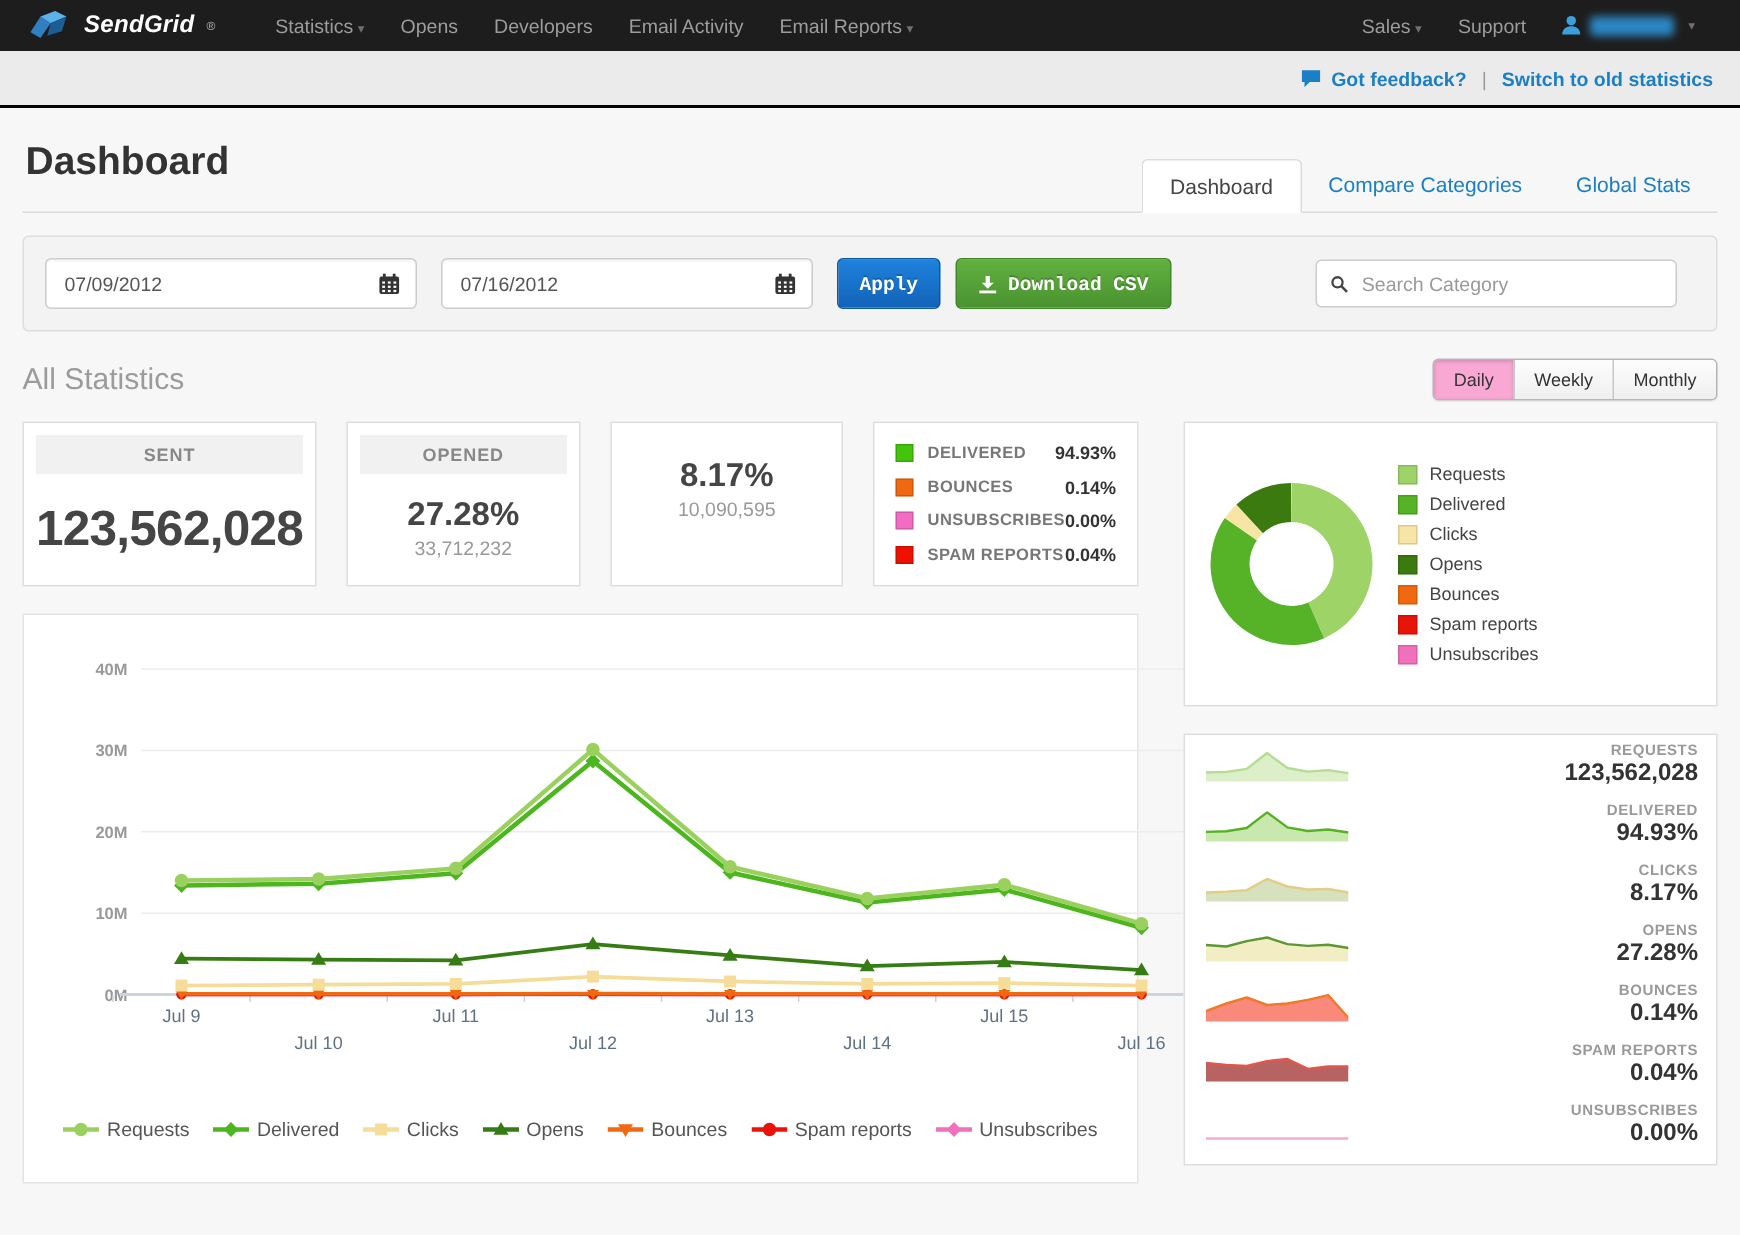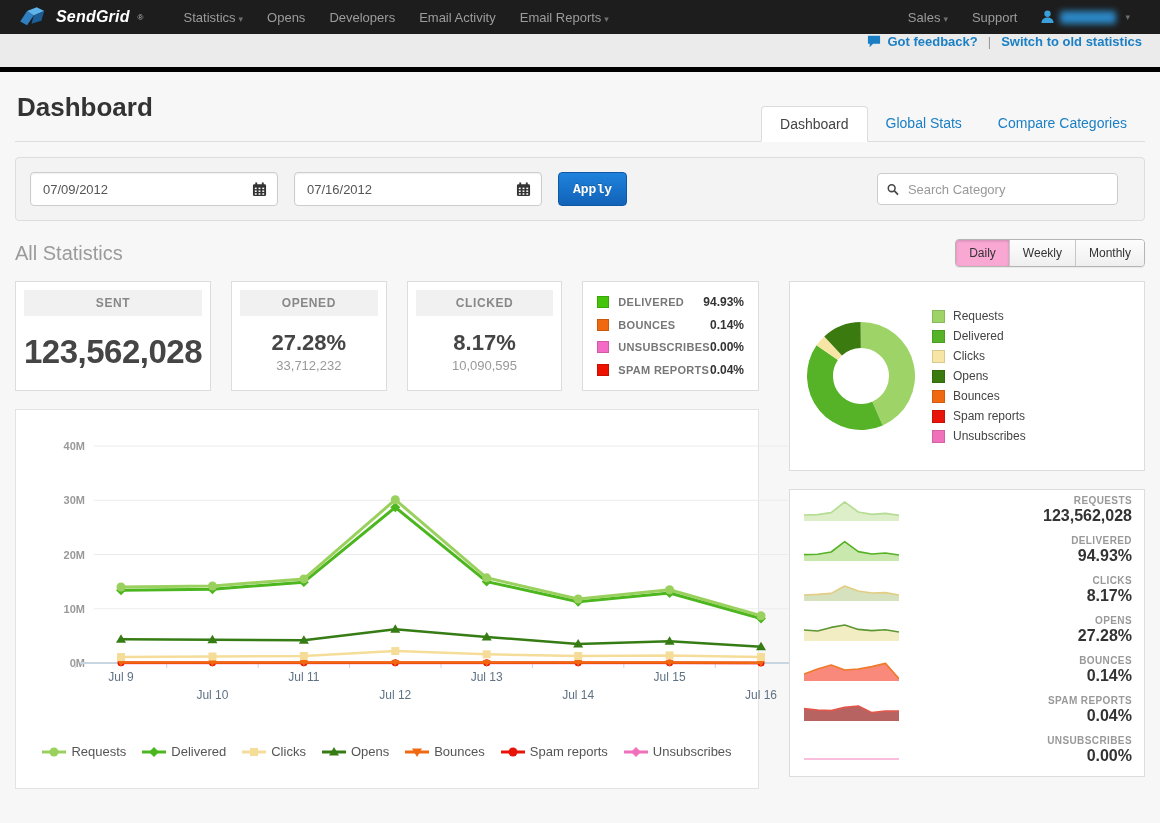--- a/index.html
+++ b/index.html
@@ -13,21 +13,21 @@
   .topnav { height:34px; background:#1d1d1d; display:flex; align-items:center; padding:0 18px; }
   .brand { display:flex; align-items:center; gap:8px; margin-right:28px; cursor:pointer; }
   .brand-name { color:#fff; font-weight:bold; font-style:italic; font-size:16px; letter-spacing:.2px; }
   .brand-mark { color:#bbb; font-size:8px; vertical-align:super; }
   .nav-item { color:#9c9c9c; font-size:13px; padding:0 12px; cursor:pointer; white-space:nowrap; }
   .caret { font-size:9px; color:#6f6f6f; margin-left:3px; }
   .nav-right { margin-left:auto; display:flex; align-items:center; }
   .user-item { display:flex; align-items:center; gap:6px; }
   .user-blur { display:inline-block; width:56px; height:13px; background:#2d93d8; border-radius:3px; filter:blur(3px); opacity:.9; }
   
-  .feedback-bar { height:38px; background:#ebebeb; border-bottom:5px solid #000000; display:flex; align-items:flex-start; justify-content:flex-end; padding:0 18px; gap:10px; font-size:13px; }
+  .feedback-bar { height:38px; background:#ebebeb; border-bottom:2px solid #000000; display:flex; align-items:center; justify-content:flex-end; padding:0 18px; gap:10px; font-size:13px; }
   .feedback-link { color:#1a7fc4; font-weight:bold; cursor:pointer; display:flex; align-items:center; gap:6px; }
   .fb-divider { color:#9a9a9a; }
   
   .page-head { display:flex; justify-content:space-between; align-items:flex-end; margin:0 15px; padding-top:20px; border-bottom:1px solid #dcdcdc; }
   .page-title { font-size:26px; font-weight:bold; color:#333; margin:0 0 18px 2px; }
   .tabs { display:flex; }
   .tab { padding:9px 18px; font-size:14px; color:#1a7fc4; cursor:pointer; margin-bottom:-1px; }
   .tab.active { background:#fff; border:1px solid #dcdcdc; border-bottom:1px solid #fff; border-radius:4px 4px 0 0; color:#444; }
   
   .filter-bar { margin:15px; background:#f3f3f3; border:1px solid #ddd; border-radius:4px; padding:14px; display:flex; align-items:center; }
@@ -122,22 +122,22 @@
     <span>Got feedback?</span>
   </span>
   <span class="fb-divider">|</span>
   <span class="feedback-link">Switch to old statistics</span>
 </div>
 
 <div class="page-head">
   <h1 class="page-title">Dashboard</h1>
   <div class="tabs">
     <span class="tab active">Dashboard</span>
+    <span class="tab">Compare Categories</span>
     <span class="tab">Global Stats</span>
-    <span class="tab">Compare Categories</span>
   </div>
 </div>
 
 <div class="filter-bar">
   <div class="date-input">
     <input value="07/09/2012" style="">
     <svg width="15" height="15" viewBox="0 0 16 16">
       <rect x="1" y="2.5" width="14" height="12.5" rx="1.5" fill="#333"></rect>
       <rect x="3.5" y="0.5" width="2" height="3.5" fill="#333"></rect>
         <rect x="10.5" y="0.5" width="2" height="3.5" fill="#333"></rect>
@@ -167,20 +167,27 @@
           <rect x="3" y="9" width="2" height="1.6"></rect>
           <rect x="7" y="9" width="2" height="1.6"></rect>
           <rect x="11" y="9" width="2" height="1.6"></rect>
           <rect x="3" y="12" width="2" height="1.6"></rect>
           <rect x="7" y="12" width="2" height="1.6"></rect>
           <rect x="11" y="12" width="2" height="1.6"></rect>
         </g>
     </svg>
   </div>
   <button class="btn btn-apply">Apply</button>
+  <button class="btn btn-csv">
+    <svg width="13" height="13" viewBox="0 0 14 14">
+      <path d="M5.5 1 h3 v5 h2.8 L7 10.2 2.7 6 h2.8 Z" fill="#fff"></path>
+      <rect x="1" y="11.5" width="12" height="2" fill="#fff"></rect>
+    </svg>
+    <span>Download CSV</span>
+  </button>
   <div class="search-box">
     <svg width="13" height="13" viewBox="0 0 14 14">
       <circle cx="5.5" cy="5.5" r="4" fill="none" stroke="#444" stroke-width="1.8"></circle>
       <line x1="8.7" y1="8.7" x2="13" y2="13" stroke="#444" stroke-width="2"></line>
     </svg>
     <input placeholder="Search Category" style="">
   </div>
 </div>
 
 <div class="section-row">
@@ -199,21 +206,20 @@
       <div class="card stat-card">
         <div class="card-label-bar">SENT</div>
         <div class="big-value">123,562,028</div>
       </div>
       <div class="card stat-card">
         <div class="card-label-bar">OPENED</div>
         <div class="mid-value">27.28%</div>
         <div class="sub-value">33,712,232</div>
       </div>
       <div class="card stat-card">
-        <div class="card-label-bar">CLICKED</div>
         <div class="mid-value">8.17%</div>
         <div class="sub-value">10,090,595</div>
       </div>
       <div class="card legend-card">
         <div class="rate-row">
             <span class="rate-sw" style="background: rgb(68, 197, 10);"></span>
             <span class="rate-label">DELIVERED</span>
             <span class="rate-value">94.93%</span>
           </div>
         <div class="rate-row">

